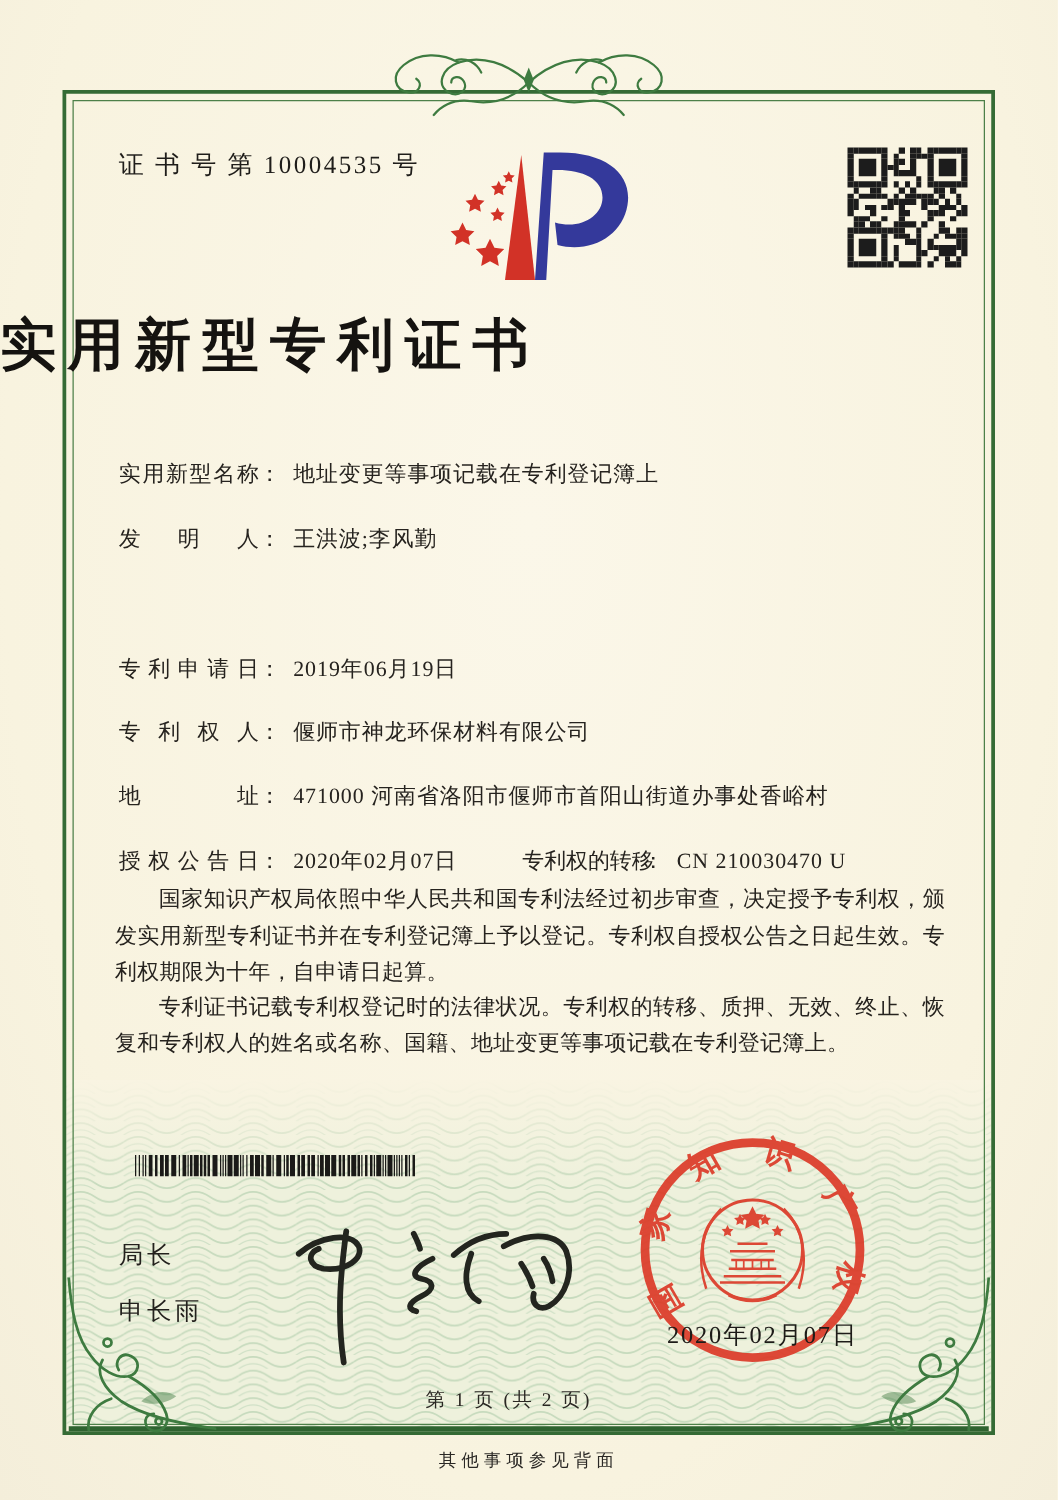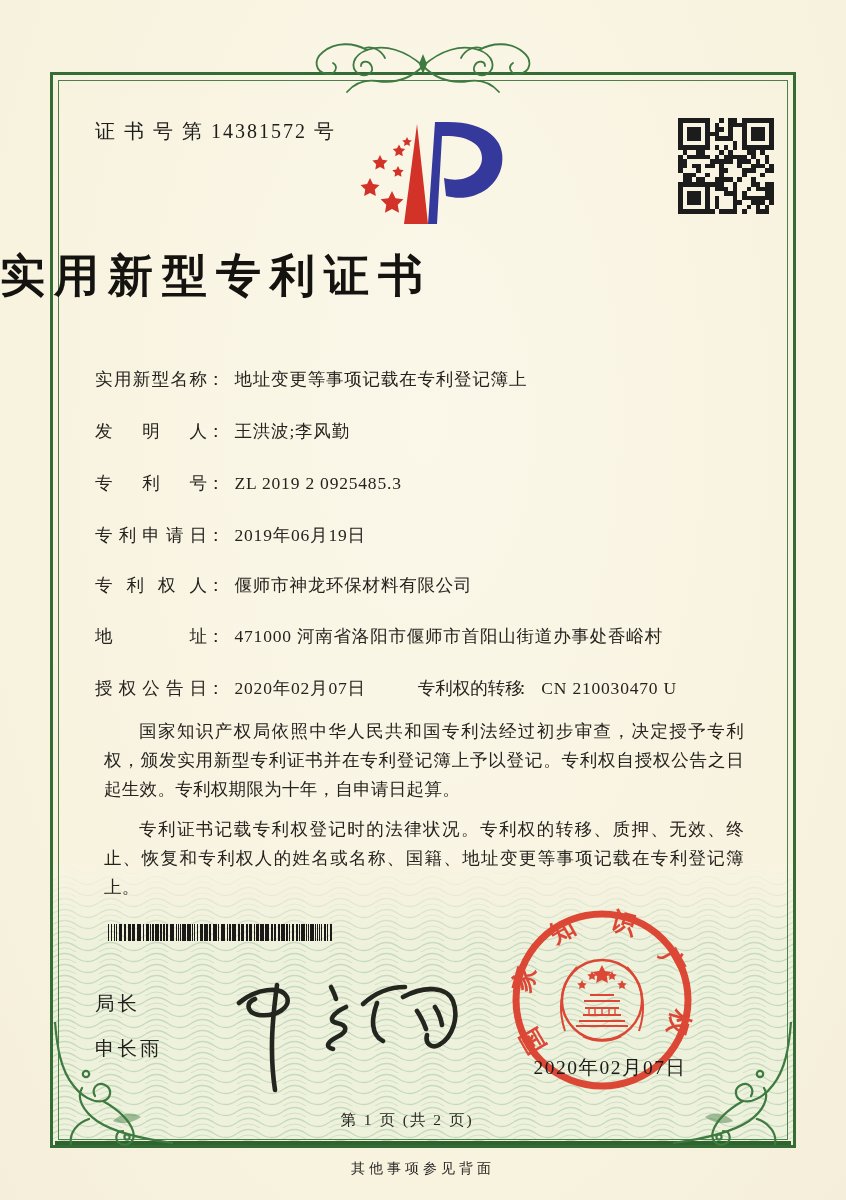--- a/index.html
+++ b/index.html
@@ -28,21 +28,21 @@
   .flabel{display:inline-block;width:112px;text-align:justify;text-align-last:justify;
     vertical-align:bottom;}
   .fcolon{display:inline-block;margin-right:10px;}
   .fvalue{letter-spacing:0.8px;}
   .fpair2{display:inline-block;margin-left:52px;}
   .fpair2 .flabel{width:96px;}
 
   
   .body-text{left:92px;top:705px;width:664px;font-size:17.5px;line-height:28.8px;
     color:#26231f;text-align:justify;letter-spacing:0.3px;}
-  .body-text p{margin:12px;text-indent:2em;}
+  .body-text p{margin:0;text-indent:2em;}
 
   
   .sig-block{left:95px;top:990px;font-size:19.5px;letter-spacing:3px;color:#23211d;z-index:4;}
   .sig-block div{margin-bottom:18px;}
   .barcode{left:108px;top:924px;width:226px;height:17px;display:flex;align-items:stretch;z-index:3;}
   .barcode i{display:block;background:#1b1a18;}
   .qr{left:678px;top:118px;width:96px;height:96px;display:grid;
     grid-template-columns:repeat(21,1fr);grid-template-rows:repeat(21,1fr);z-index:3;}
   .qr b{background:#1c1c1c;}
   .seal-date{left:508px;top:1054px;width:204px;text-align:center;font-size:19.5px;
@@ -112,21 +112,21 @@
       <path d="M118,0 C116,26 112,48 100,63 C92,74 80,81 70,79 C62,77 60,67 68,63 C76,59 82,67 78,74"></path>
       <path d="M0,121 C30,117 58,111 76,99 C90,89 97,76 91,66"></path>
       <path d="M70,79 C56,87 44,97 40,109 C37,118 44,125 52,122 C59,119 58,109 50,109"></path>
       <path d="M84,97 C96,101 104,111 102,122"></path>
       <path d="M60,99 C52,91 40,89 32,95 C40,101 52,103 60,99 Z" fill="#3e7b40" opacity="0.45" stroke="none"></path>
       <circle cx="87" cy="52" r="3.2"></circle>
       <circle cx="46" cy="115" r="2.6"></circle>
     </g>
   </svg>
 
-  <div class="abs cert-no z4">证 书 号 第 14381572 号</div>
+  <div class="abs cert-no z4">证 书 号 第 10004535 号</div>
 
   <svg class="abs z3" style="left:340px;top:112px;" width="170" height="125" viewBox="0 0 170 125">
     <defs>
       <polygon id="star" points="0,-1 0.294,-0.405 0.951,-0.309 0.476,0.155 0.588,0.809 0,0.5 -0.588,0.809 -0.476,0.155 -0.951,-0.309 -0.294,-0.405"></polygon>
     </defs>
     <polygon points="77,12 64,112 88,112" fill="#d23227"></polygon>
     <path d="M95,10 L108,10 C146,10 166,28 162,52 C158,77 132,91 106,84 L104,66 C124,72 142,61 142,46 C142,30 124,23 102,24 L97,112 L88,112 Z" fill="#34399b"></path>
     <g fill="#d23227">
       <use href="#star" transform="translate(59,39) scale(6.5)"></use>
       <use href="#star" transform="translate(40,51) scale(8)"></use>
@@ -581,23 +581,20 @@
       <i></i>
     </div>
 
   <div class="abs title z4">实用新型专利证书</div>
 
   <div class="abs frow z4" style="top:367px;">
     <span class="flabel">实用新型名称</span><span class="fcolon">：</span><span class="fvalue">地址变更等事项记载在专利登记簿上</span>
   </div>
   <div class="abs frow z4" style="top:419px;">
     <span class="flabel">发明人</span><span class="fcolon">：</span><span class="fvalue">王洪波;李风勤</span>
-  </div>
-  <div class="abs frow z4" style="top:471px;">
-    <span class="flabel">专利号</span><span class="fcolon">：</span><span class="fvalue">ZL 2019 2 0925485.3</span>
   </div>
   <div class="abs frow z4" style="top:523px;">
     <span class="flabel">专利申请日</span><span class="fcolon">：</span><span class="fvalue">2019年06月19日</span>
   </div>
   <div class="abs frow z4" style="top:573px;">
     <span class="flabel">专利权人</span><span class="fcolon">：</span><span class="fvalue">偃师市神龙环保材料有限公司</span>
   </div>
   <div class="abs frow z4" style="top:624px;">
     <span class="flabel">地址</span><span class="fcolon">：</span><span class="fvalue">471000 河南省洛阳市偃师市首阳山街道办事处香峪村</span>
   </div>

